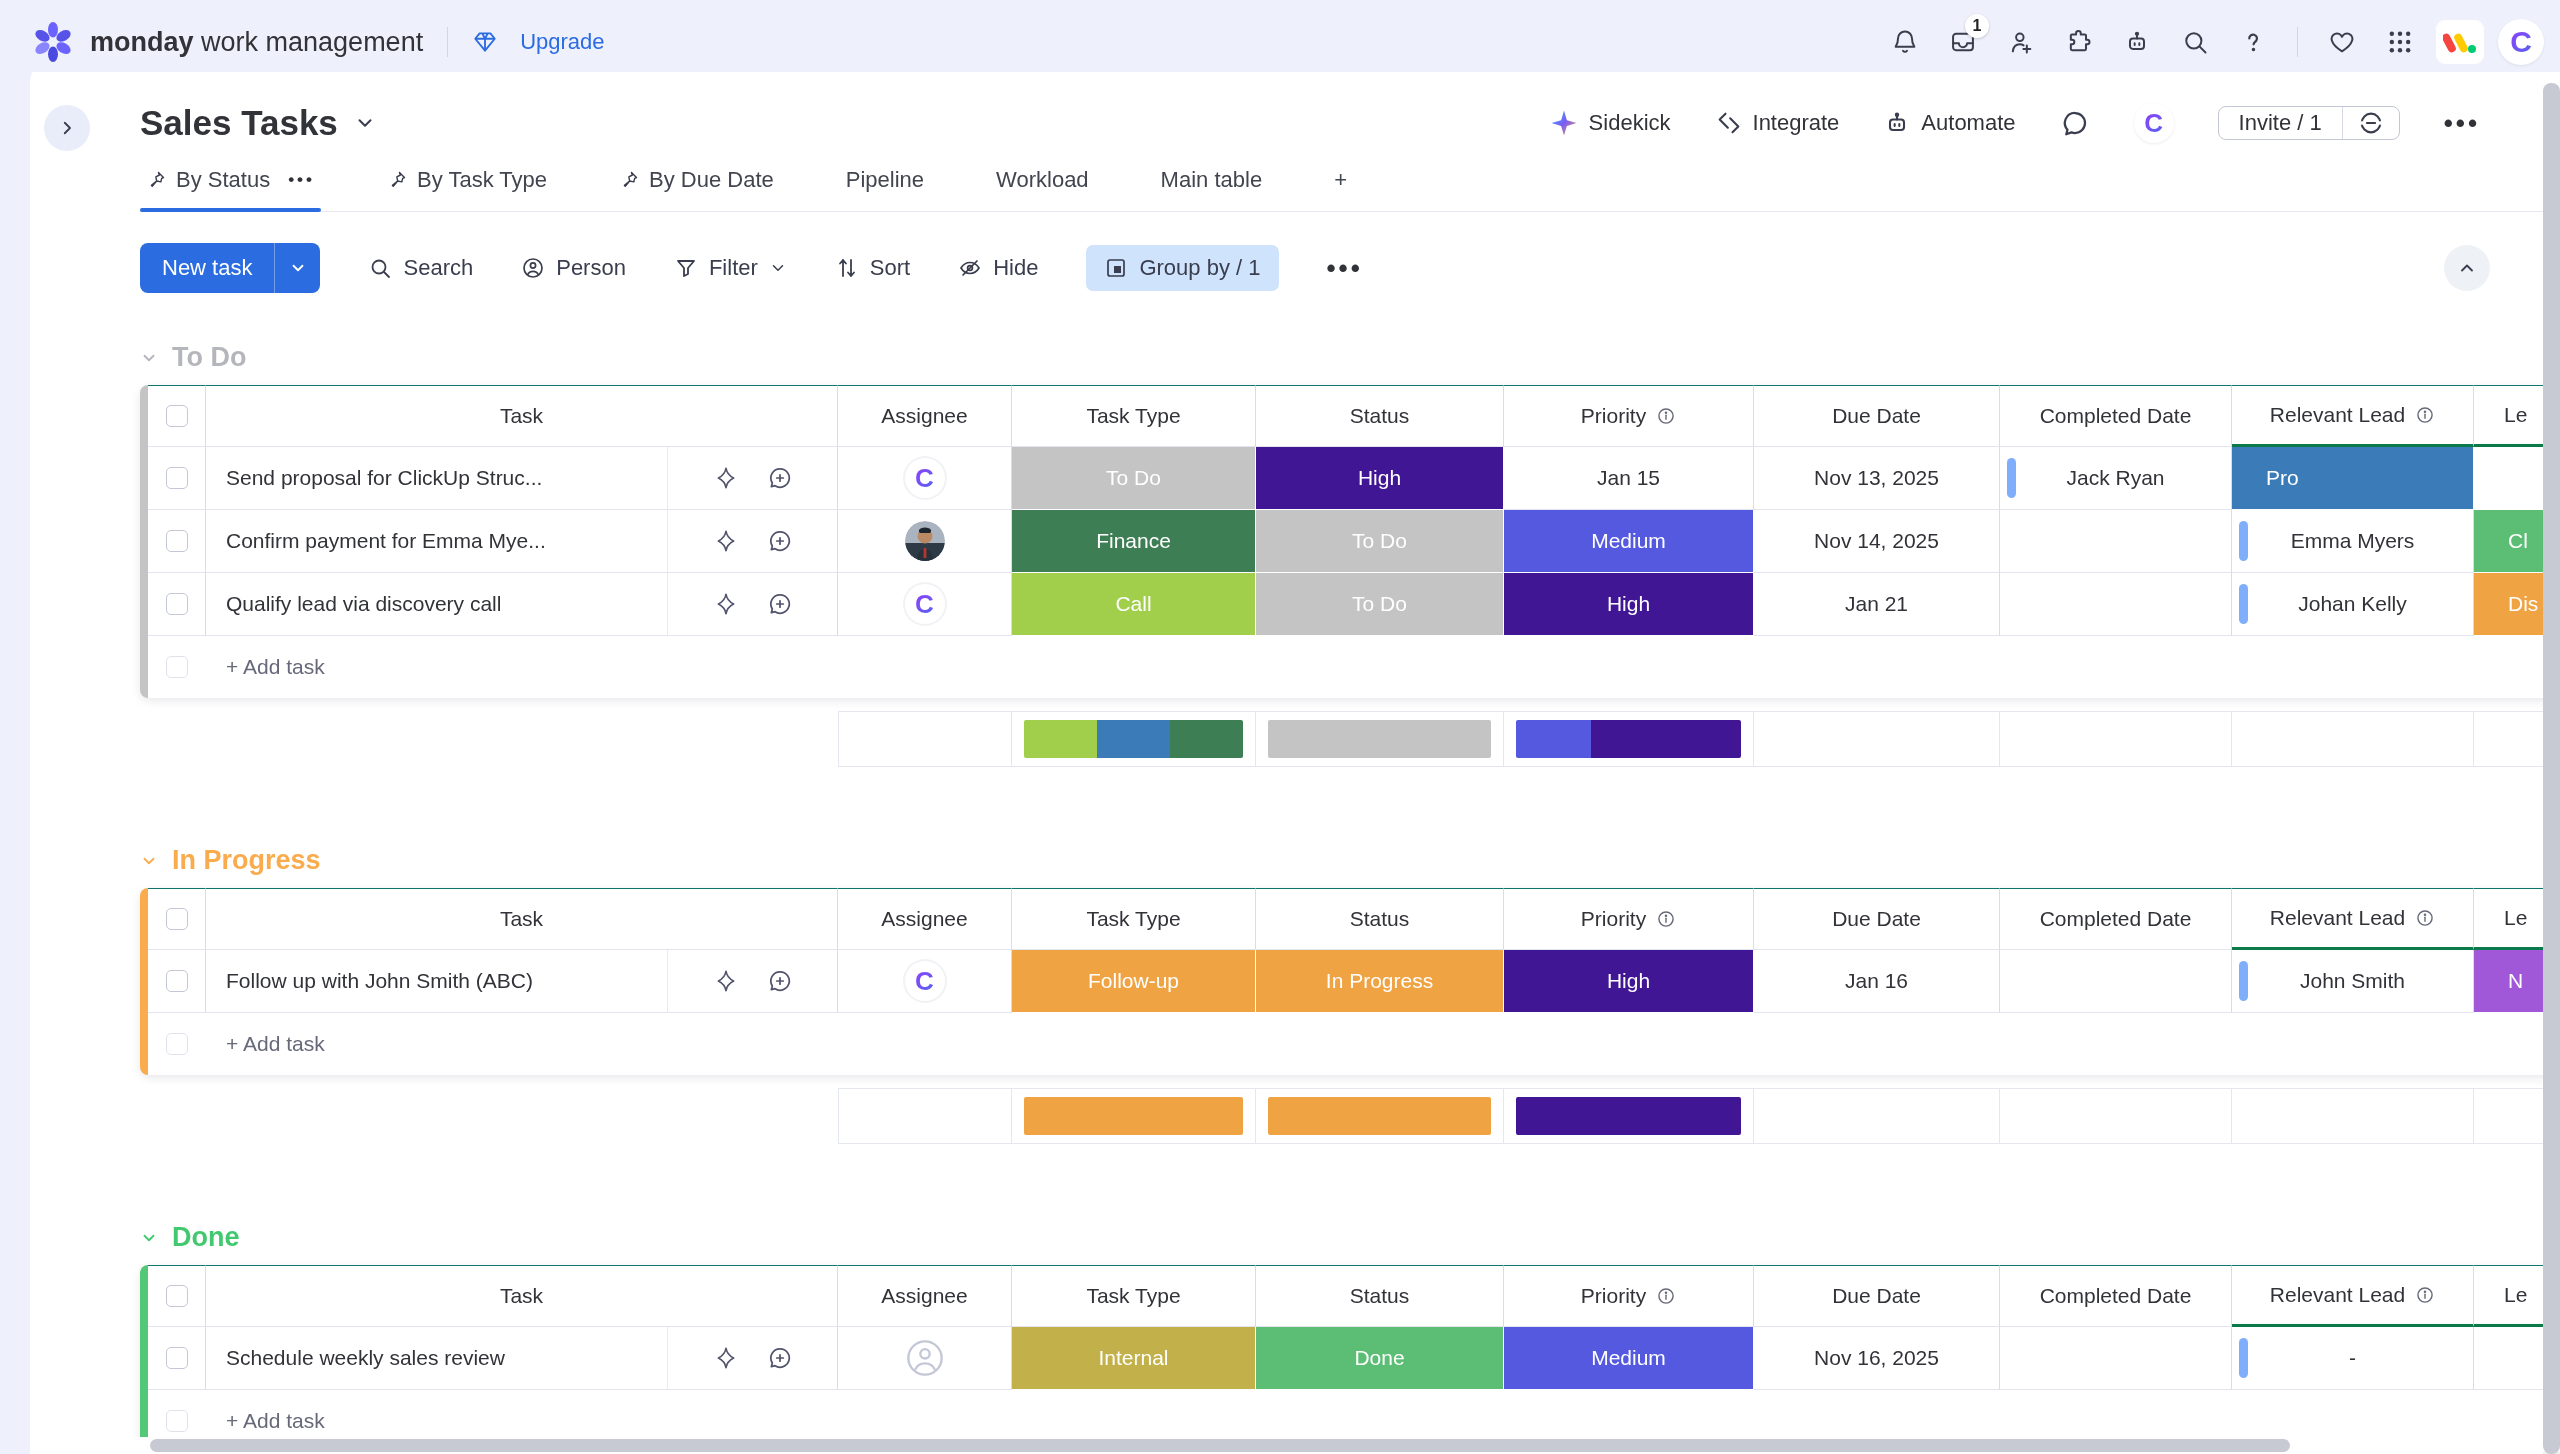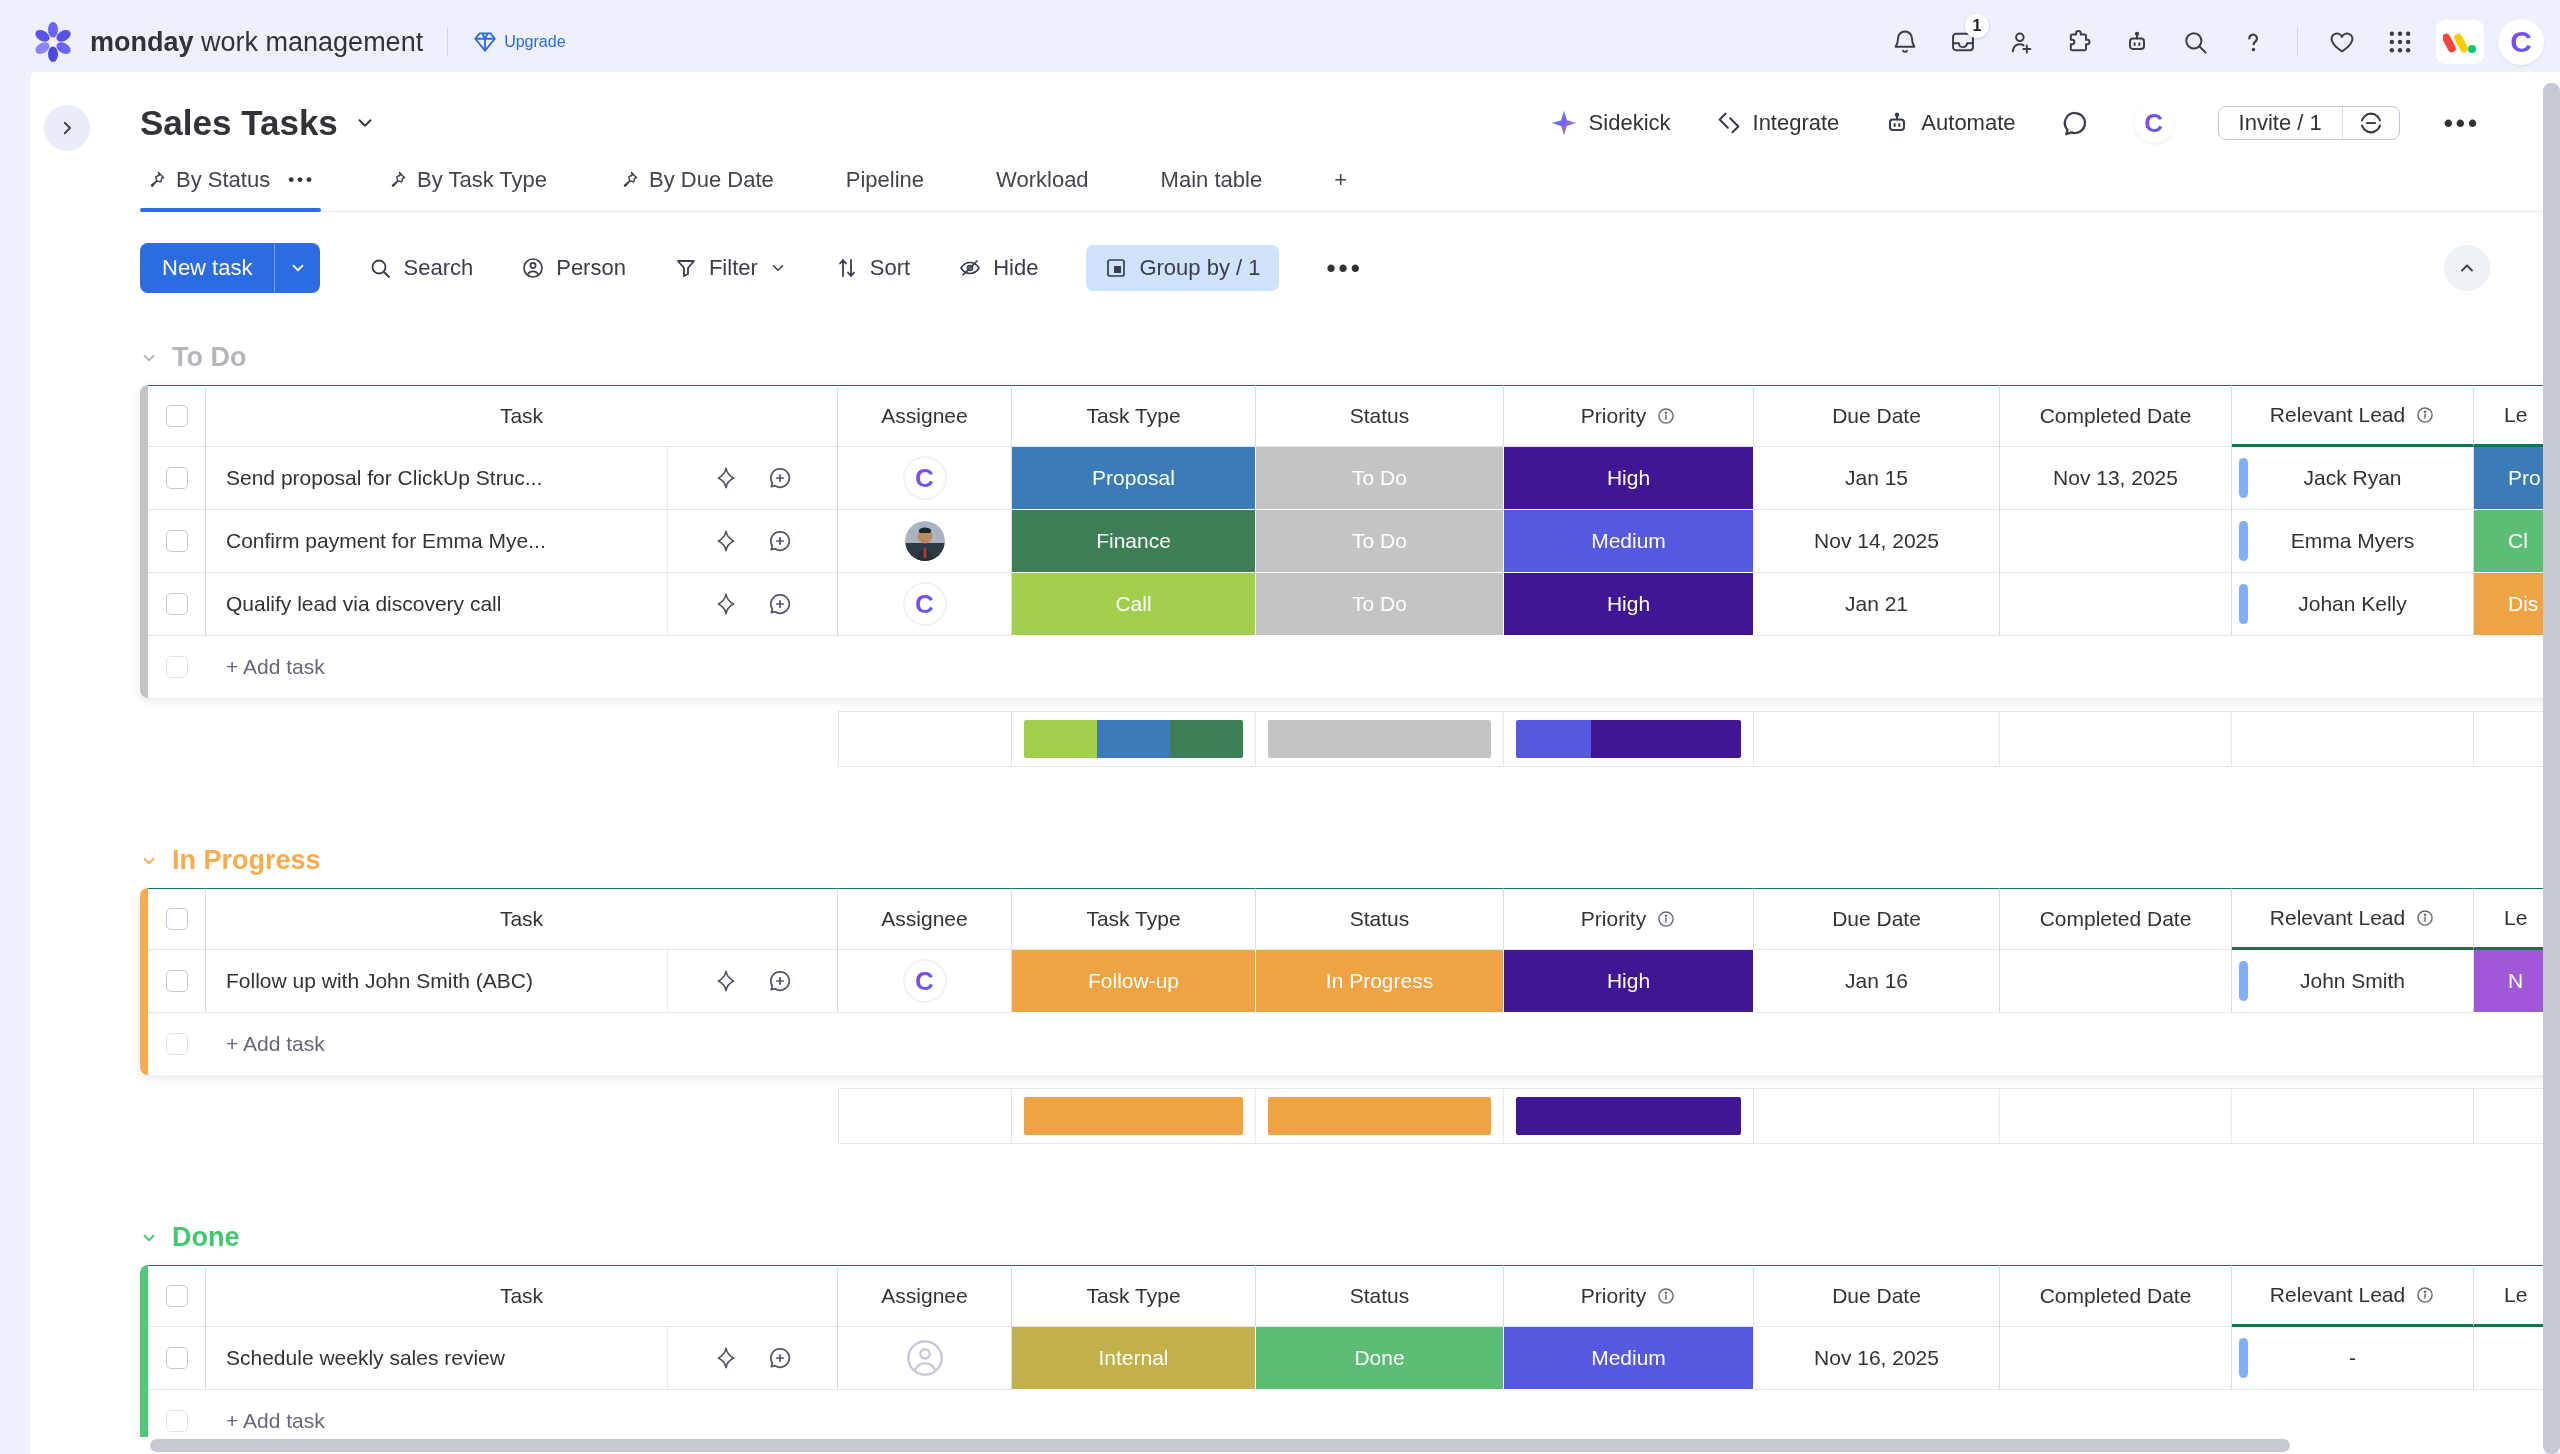--- a/index.html
+++ b/index.html
@@ -6,21 +6,21 @@
   html,body { width:2560px; height:1454px; overflow:hidden;
     font-family:"Liberation Sans","DejaVu Sans",sans-serif; color:#323338; background:#eef0fb; }
 
   
   .topbar { position:absolute; left:0; top:12px; width:2560px; height:60px;
     display:flex; align-items:center; padding:0 16px 0 30px; background:#eef0fb; z-index:30; }
   .brand { display:flex; align-items:center; gap:14px; }
   .brand-text { font-size:27px; white-space:nowrap; }
   .brand-text b { font-weight:700; }
   .tb-div { width:1px; height:30px; background:#d3d6e8; margin:0 24px; }
-  .upgrade { display:flex; align-items:center; gap:6px; color:#2b6ce0; font-size:16px; cursor:pointer;justify-content:center; }
+  .upgrade { display:flex; align-items:center; gap:22px; color:#2b6ce0; font-size:22px; cursor:pointer;justify-content:center; }
   .tb-right { margin-left:auto; display:flex; align-items:center; gap:14px; }
   .tb-icon { width:44px; height:44px; display:flex; align-items:center; justify-content:center;
     border-radius:8px; position:relative; color:#3a3d4d; cursor:pointer; }
   .badge { position:absolute; top:-6px; right:-4px; min-width:24px; height:24px; padding:0 6px;
     background:#fff; border-radius:12px; font-size:16px; font-weight:700; color:#222;
     display:flex; align-items:center; justify-content:center; box-shadow:0 1px 3px rgba(0,0,0,.18); }
   .mday-tile { width:48px; height:44px; background:#fff; border-radius:9px;
     display:flex; align-items:center; justify-content:center; }
   .avatar-c { width:46px; height:46px; border-radius:50%; background:#fff;
     display:flex; align-items:center; justify-content:center; box-shadow:0 1px 3px rgba(0,0,0,.08); }
@@ -449,21 +449,20 @@
                   <path d="M12 3.5a8.5 8.5 0 11-4.6 15.6L4 20l.9-3.4A8.5 8.5 0 0112 3.5z"></path>
                   <path d="M12 9v6M9 12h6"></path>
                 </svg>
             </div>
           </div>
           <div class="cell">
               <span class="av logo">
                 <span class="cglyph">C</span>
               </span>
             </div>
-          <div class="cell fill" style="background-color: rgb(59, 123, 184);">Proposal</div>
           <div class="cell fill" style="background-color: rgb(196, 196, 196);">To Do</div>
           <div class="cell fill" style="background-color: rgb(64, 22, 148);">High</div>
           <div class="cell date">Jan 15</div>
           <div class="cell date">Nov 13, 2025</div>
           <div class="cell leadcell">
               <span class="leadpill"></span>
               <span>Jack Ryan</span>
             </div>
           <div class="cell fill cut" style="background-color: rgb(59, 123, 184);">Pro</div>
         </div>

